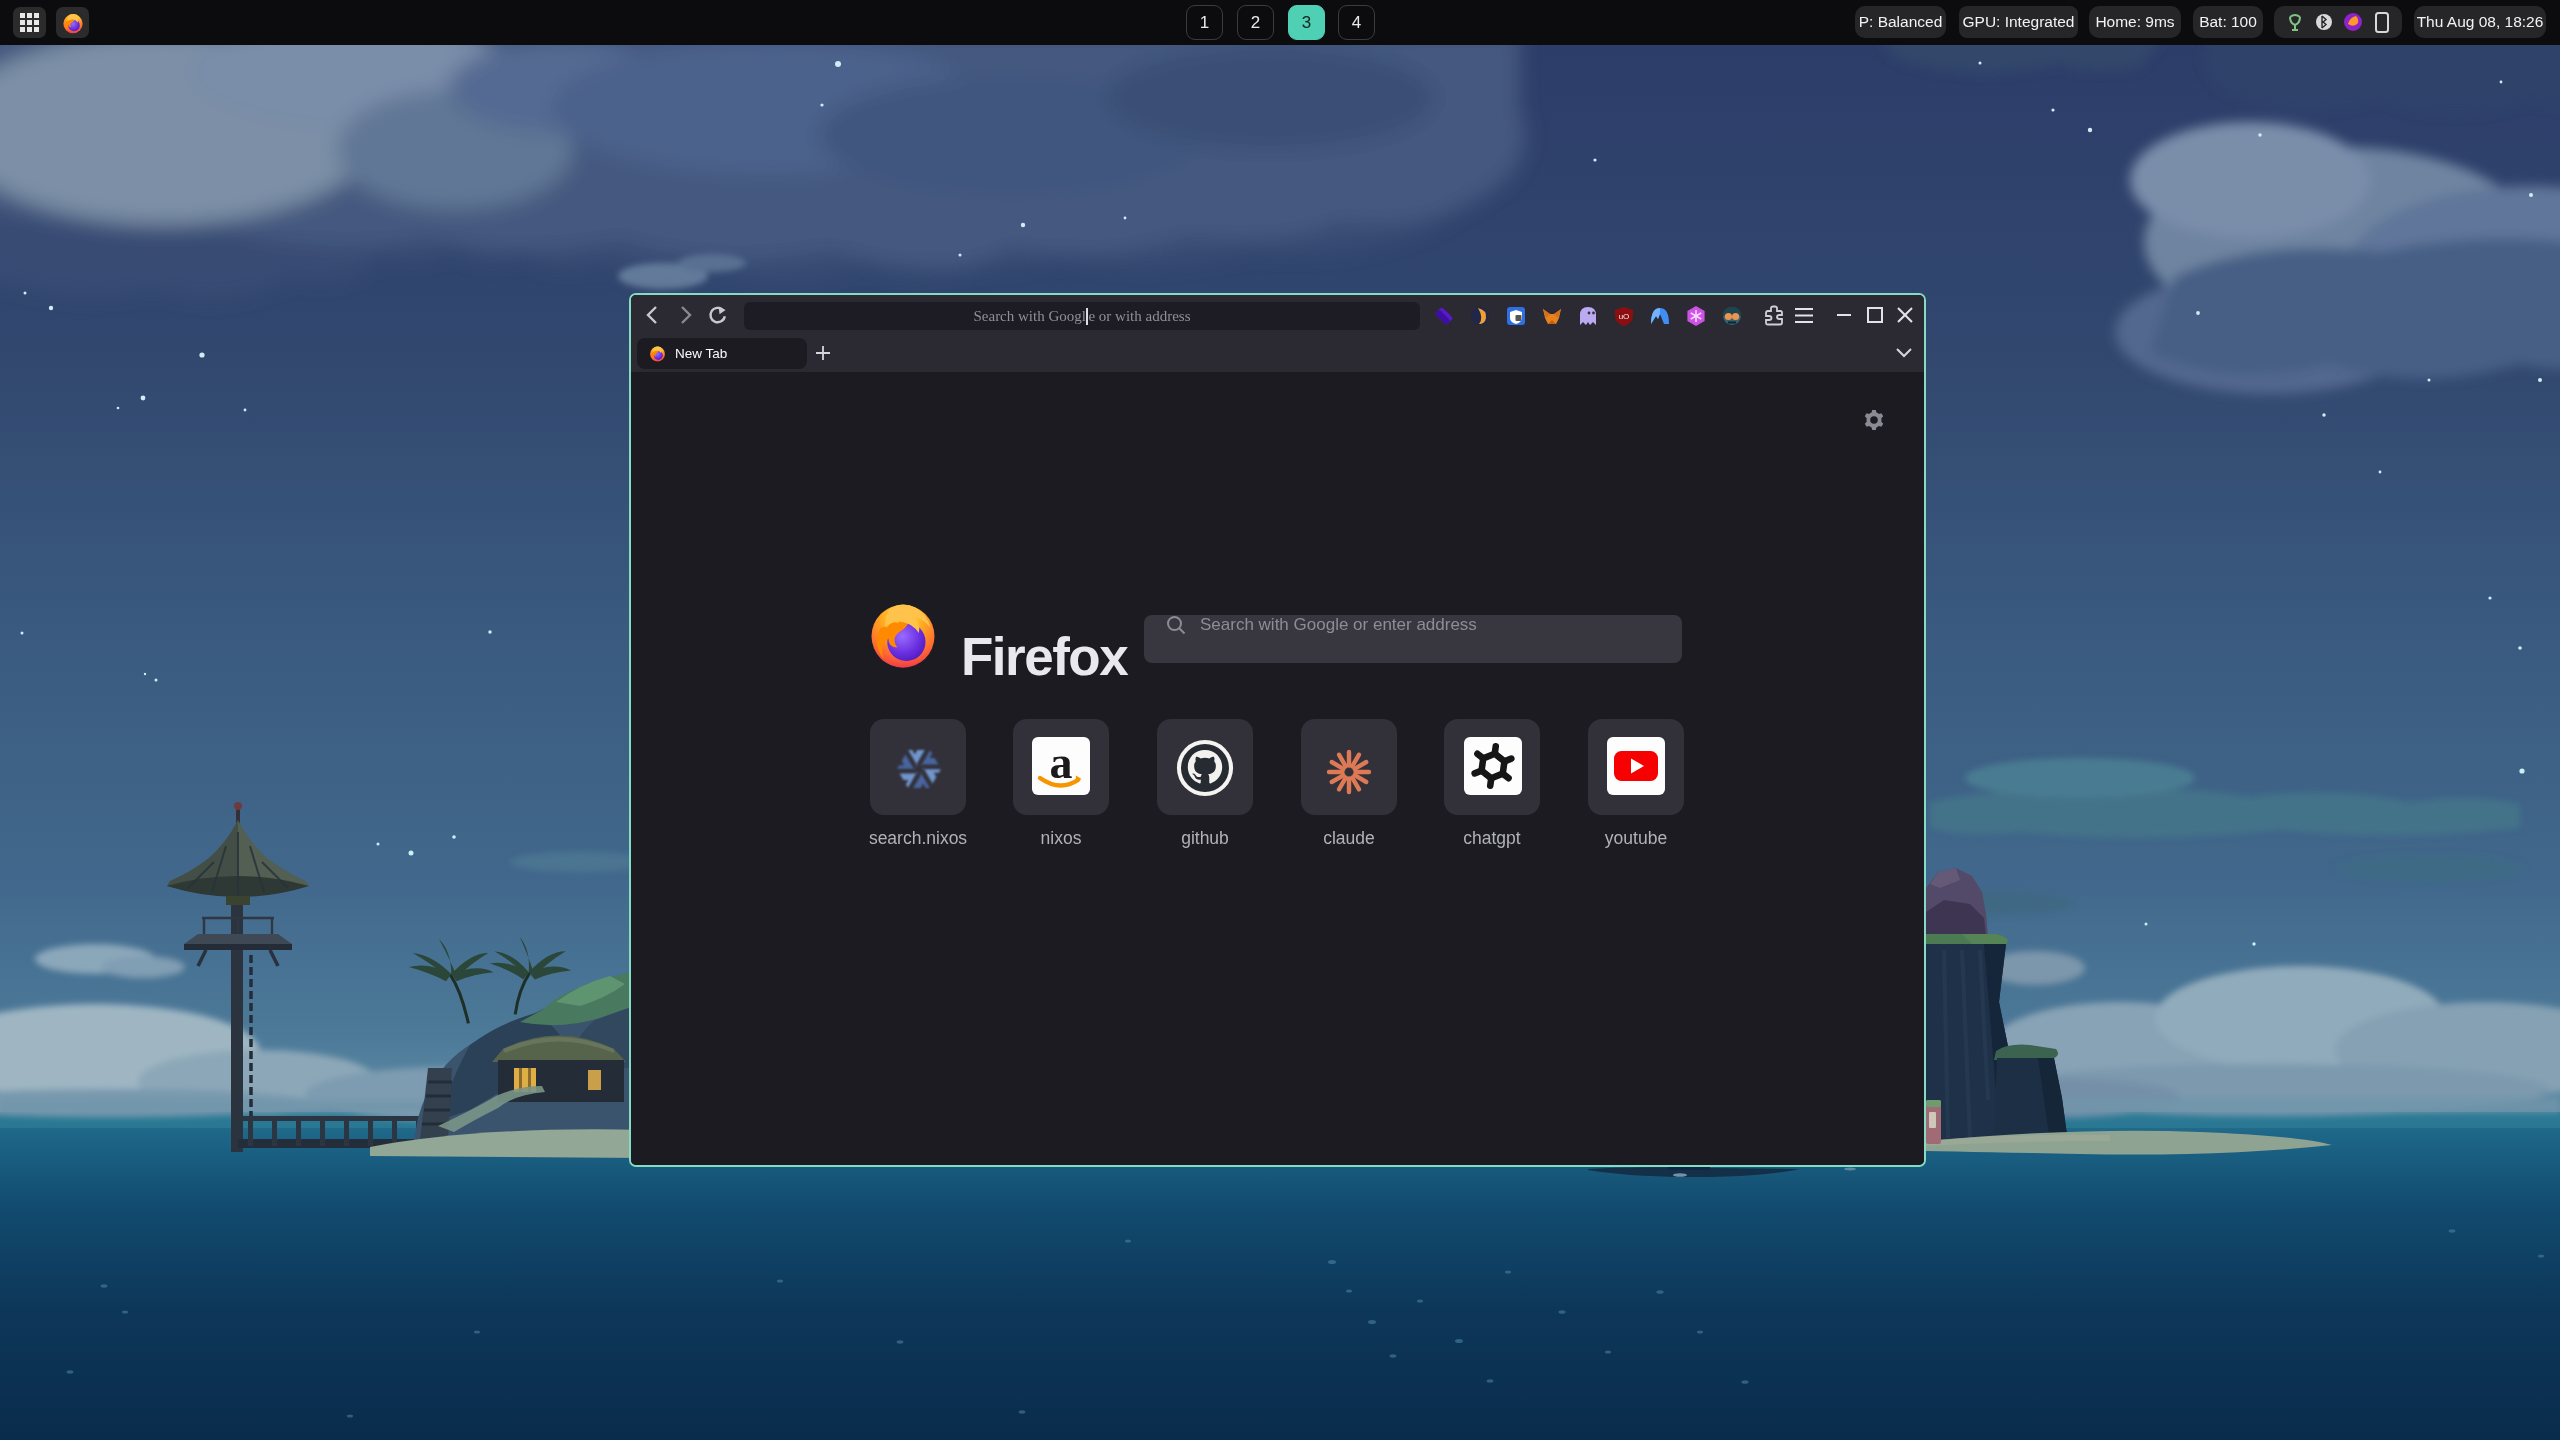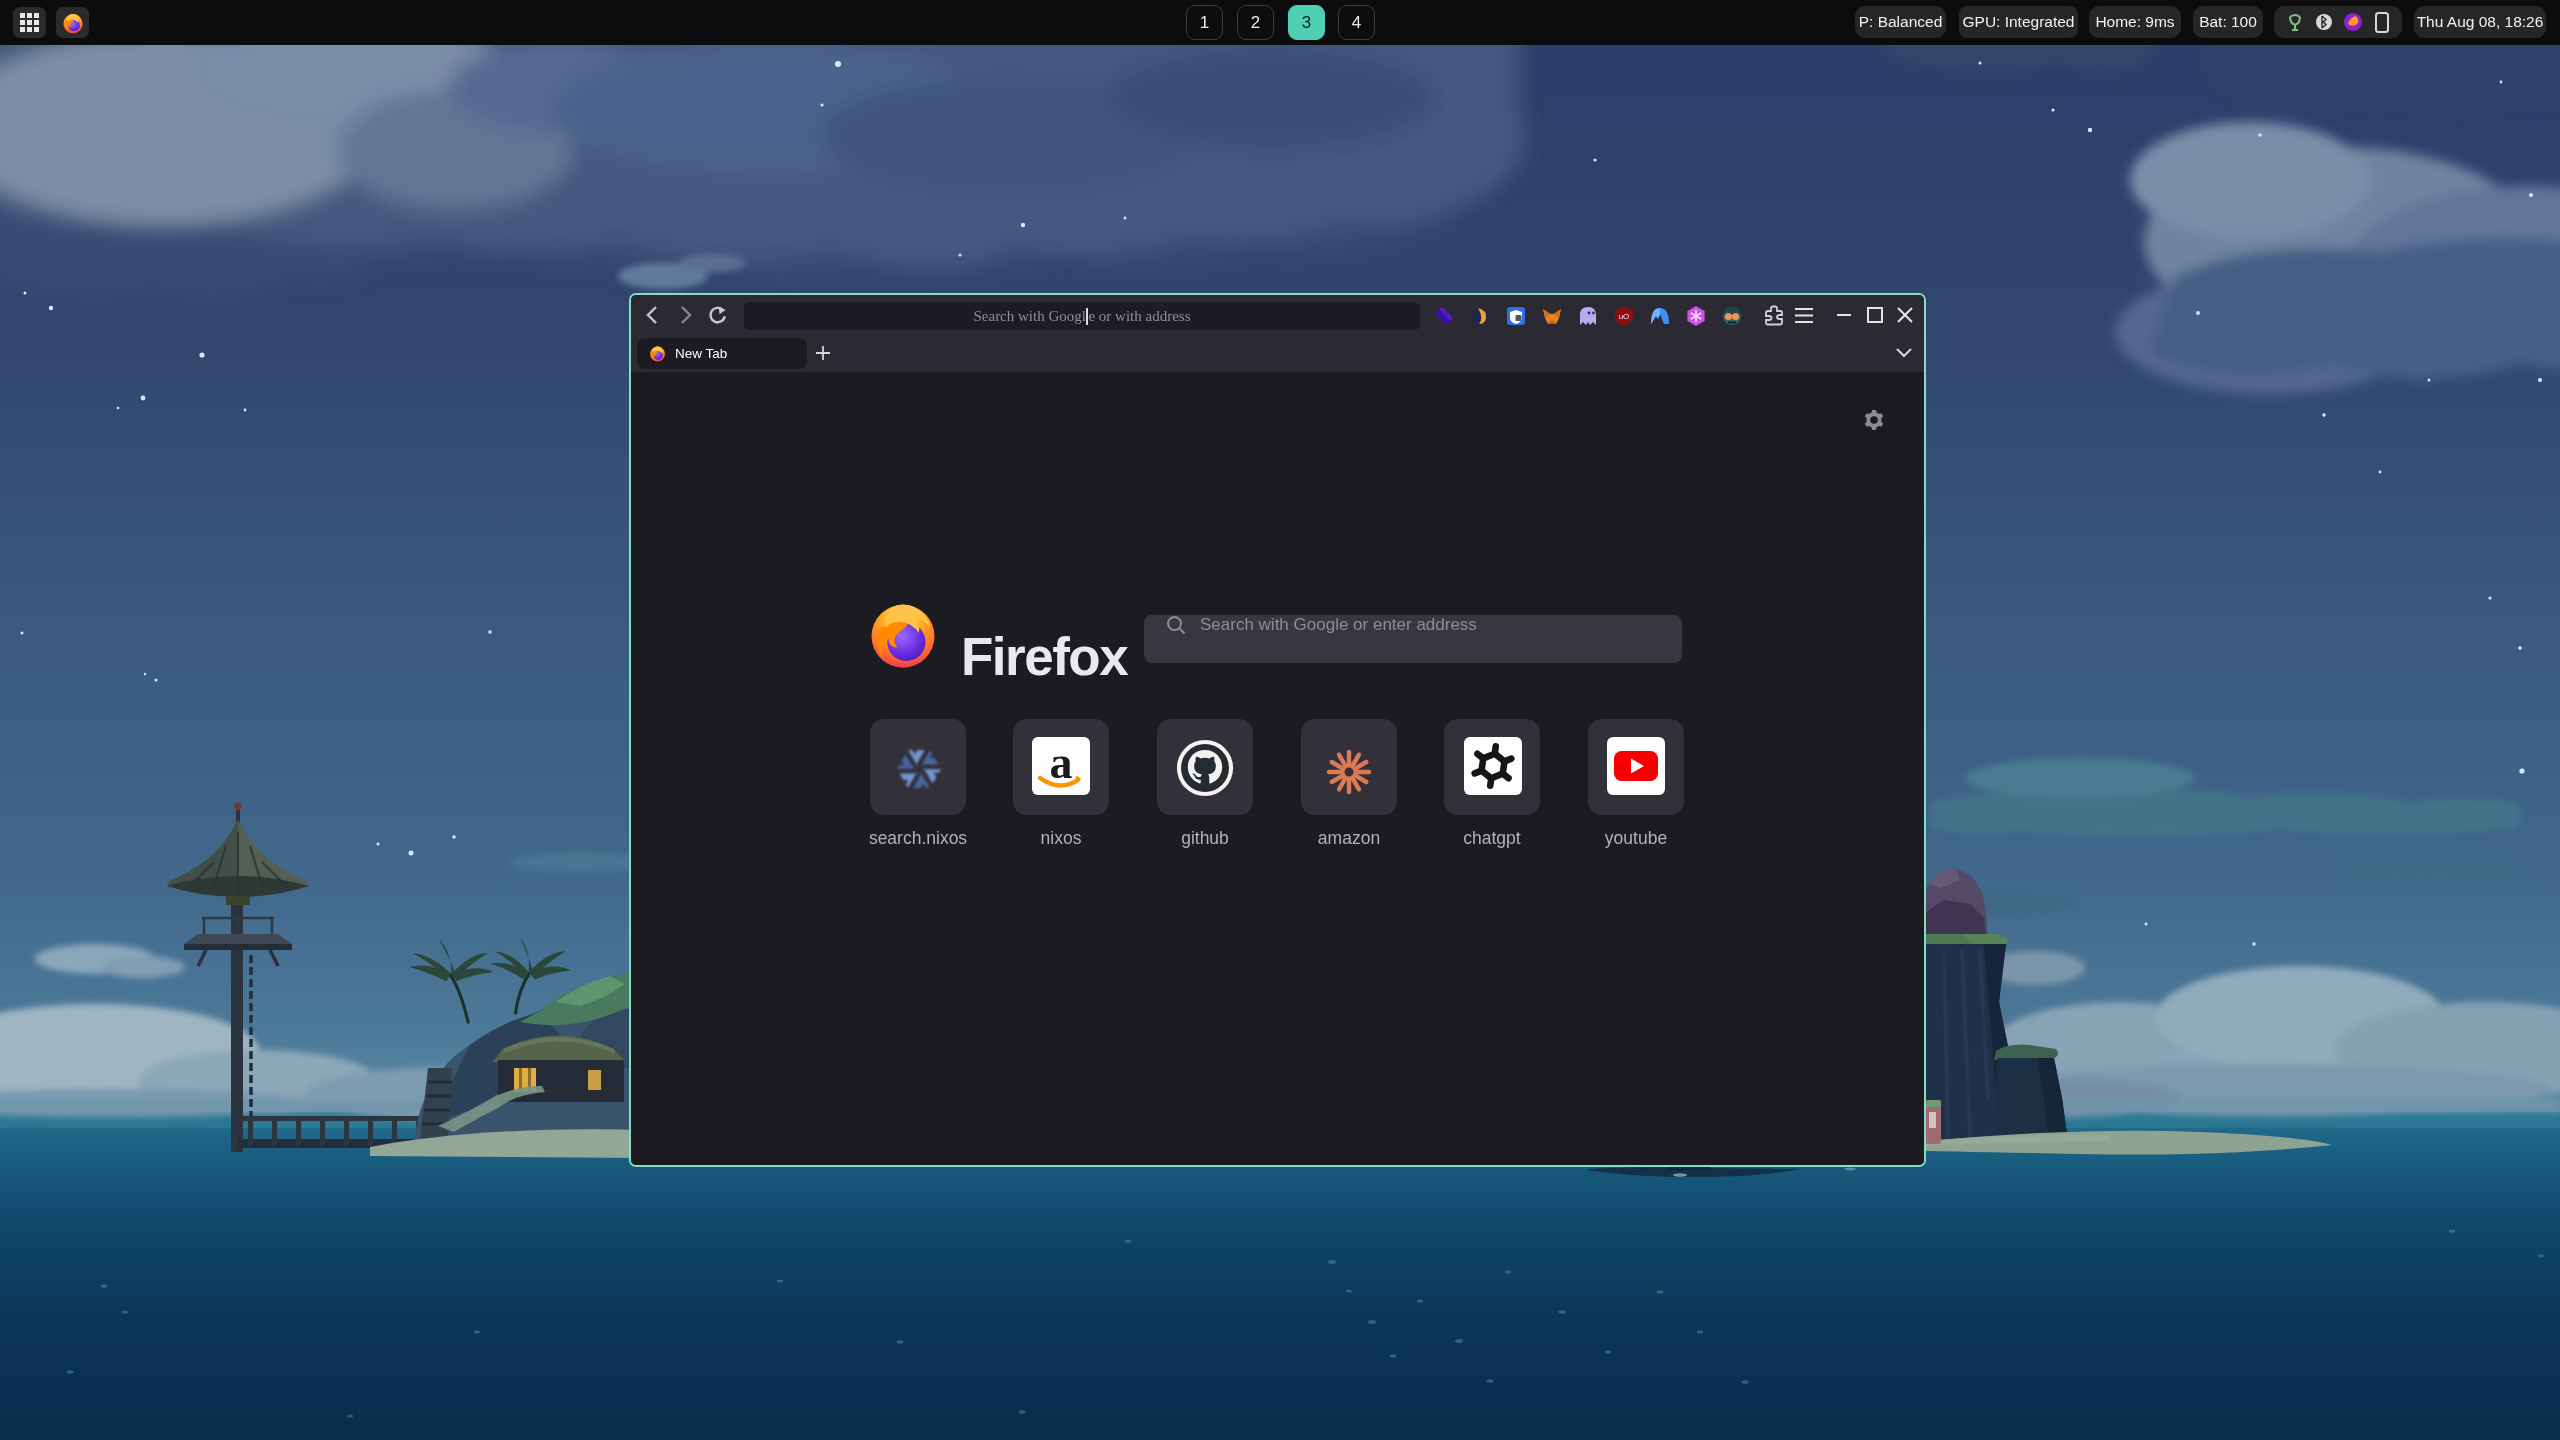--- a/index.html
+++ b/index.html
@@ -560,21 +560,21 @@
       </svg>
       <svg class="abs" style="left:976px;top:365px" width="58" height="58" viewBox="0 0 58 58">
         <rect x="0" y="0" width="58" height="58" rx="6" fill="#fdfdfd"></rect>
         <rect x="7" y="14" width="44" height="30" rx="7.5" fill="#f60002"></rect>
         <path d="M 24 21.5 L 37 29 L 24 36.5 Z" fill="#fff"></path>
       </svg>
 
       <div class="tlabel" style="left:207px;">search.nixos</div>
       <div class="tlabel" style="left:350px;">nixos</div>
       <div class="tlabel" style="left:494px;">github</div>
-      <div class="tlabel" style="left:638px;">amazon</div>
+      <div class="tlabel" style="left:638px;">claude</div>
       <div class="tlabel" style="left:781px;">chatgpt</div>
       <div class="tlabel" style="left:925px;">youtube</div>
     </div>
   </div>
 
   <svg width="0" height="0" style="position:absolute">
     <defs>
       <filter id="nblur">
           <feGaussianBlur stdDeviation="0.8"></feGaussianBlur>
         </filter>

